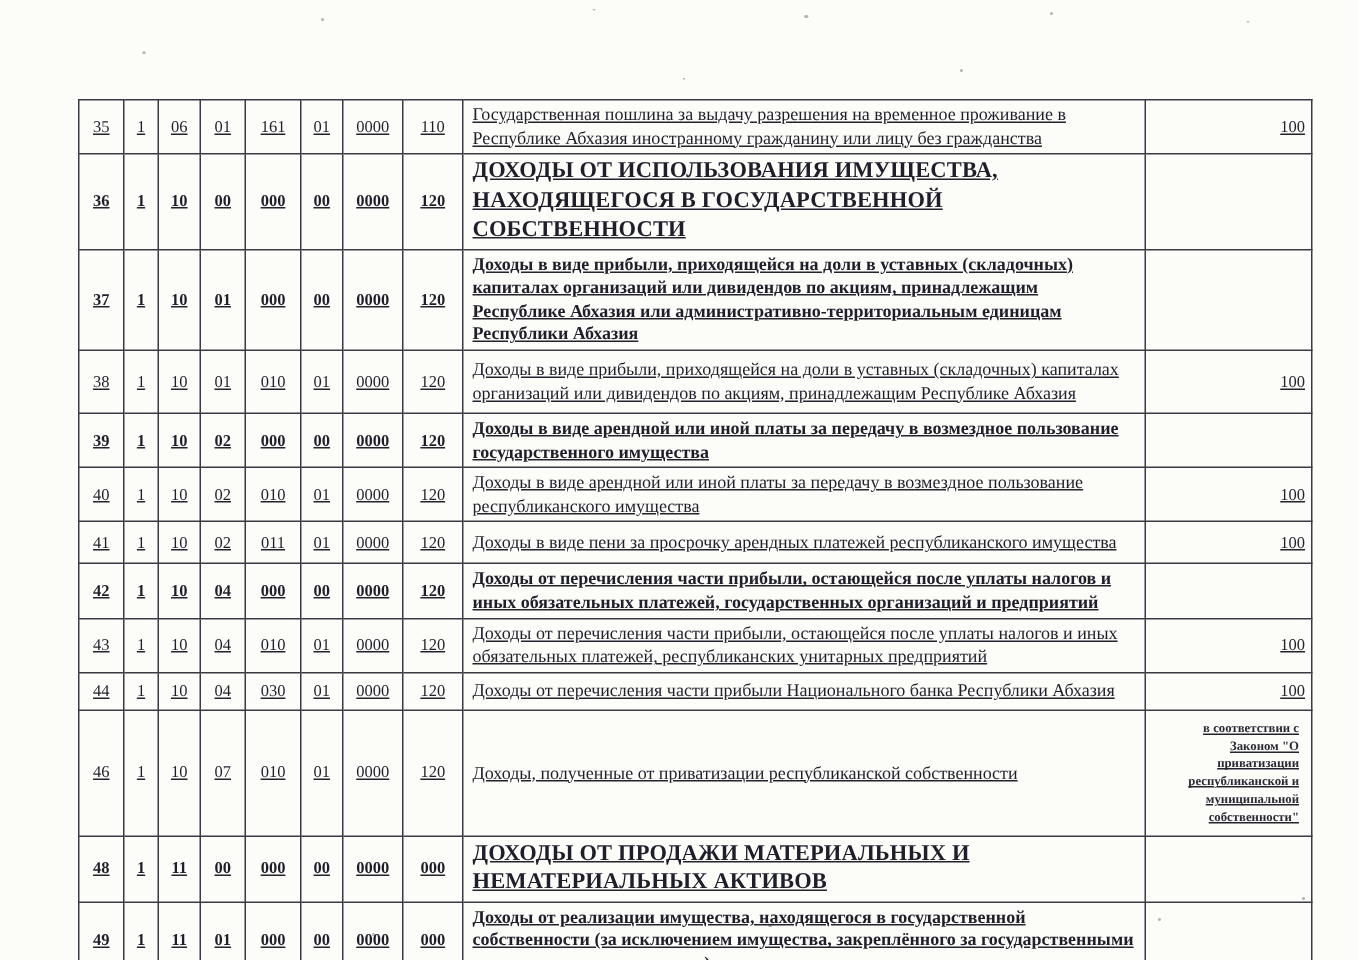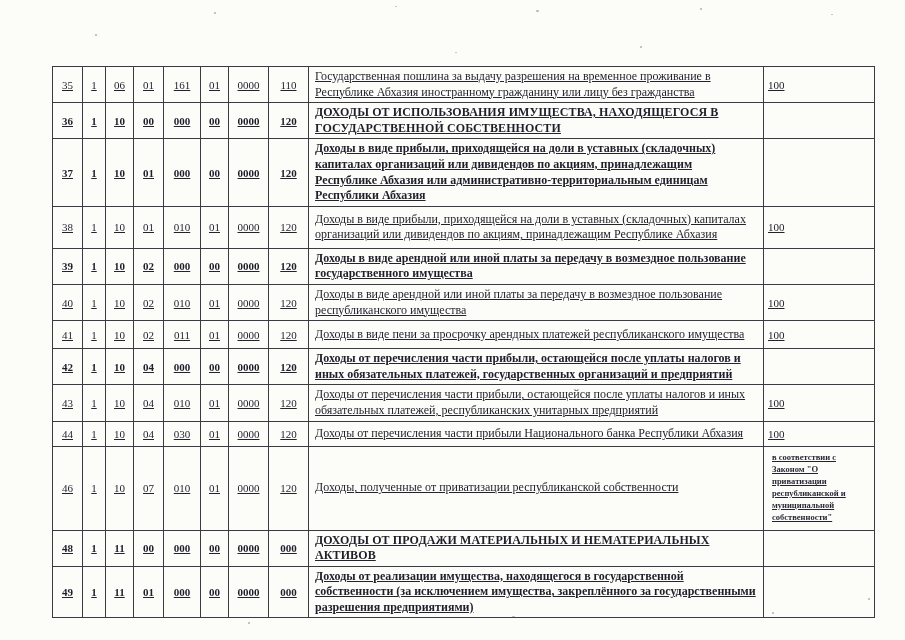--- a/index.html
+++ b/index.html
@@ -44,29 +44,29 @@
     padding: 2px 1px;
     color: #1f1f2c;
   }
   td.desc-cell {
     font-size: 12px;
     line-height: 1.3;
     padding: 2px 6px;
     color: #1f1f2c;
   }
   td.pct-cell {
-    text-align: left;
+    text-align: right;
     font-size: 11px;
   }
   tr.bold-row td.desc-cell,
   tr.bold-row td.code-cell {
     font-weight: bold;
   }
   tr.section-row td.desc-cell {
-    font-size: 12px;
+    font-size: 15px;
     letter-spacing: 0.1px;
   }
   td.pct-cell.note {
     font-size: 8.5px;
     line-height: 1.4;
     padding: 3px 8px;
     font-weight: bold;
     color: #2a2a36;
   }
 </style>

